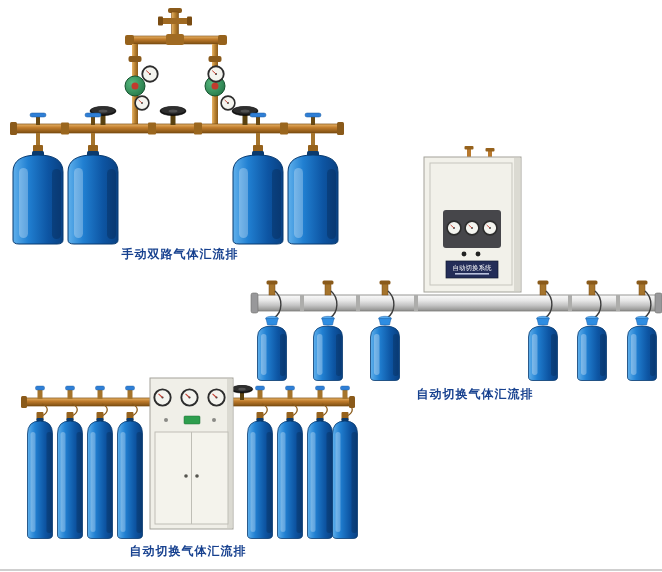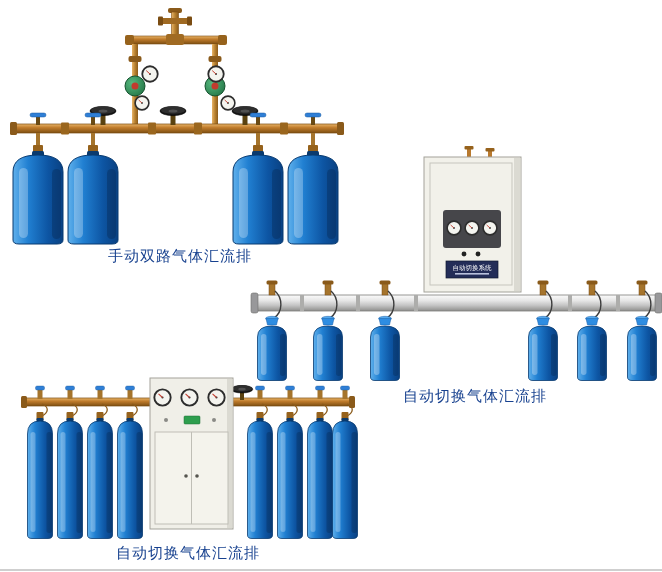--- a/index.html
+++ b/index.html
@@ -1,21 +1,21 @@
 <!DOCTYPE html>
 <html><head>
 <meta charset="utf-8">
 <title>page</title>
 <style>
   html,body{margin:0;padding:0;background:#ffffff;}
   #screen{position:relative;width:662px;height:572px;background:#ffffff;overflow:hidden;
           font-family:"Liberation Sans","DejaVu Sans",sans-serif;}
   .figure{position:absolute;}
   .figure svg{display:block;}
-  .caption{position:absolute;font-weight:normal;font-size:15px;line-height:1.2;
+  .caption{position:absolute;font-weight:bold;font-size:12px;line-height:1.2;
            color:#17418f;text-align:center;letter-spacing:1px;
            font-family:"Liberation Sans","DejaVu Sans",sans-serif;}
   svg text{font-family:"Liberation Sans","DejaVu Sans",sans-serif;}
   .bottom-border{position:absolute;left:0;top:569px;width:662px;height:2px;background:#cfcfcf;}
 </style>
 </head>
 <body>
 
 <div id="screen">
 

